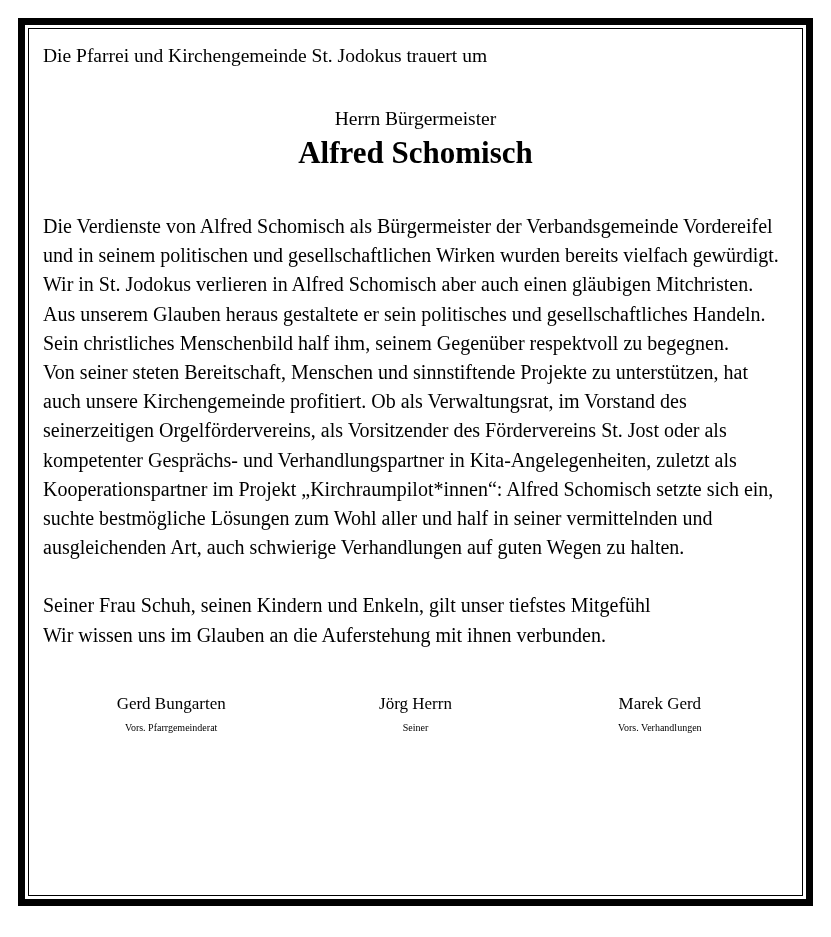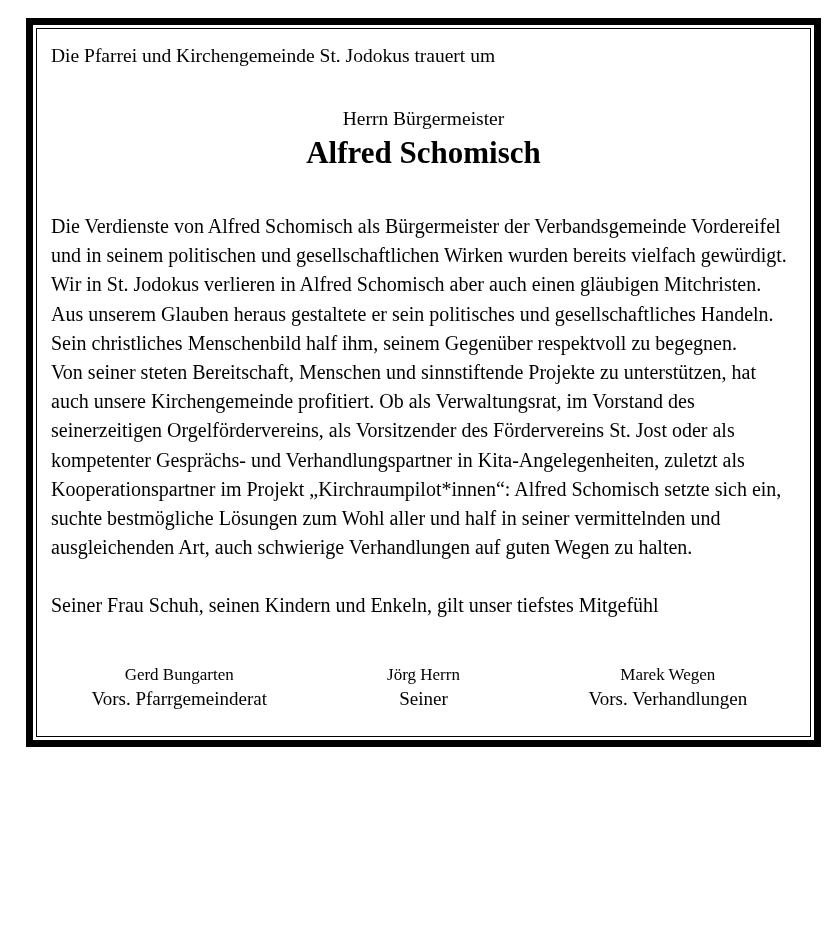--- a/index.html
+++ b/index.html
@@ -14,25 +14,24 @@
     color: #000000;
     overflow: hidden;
   }
 
   
   .notice-frame {
     position: absolute;
     left: 18px;
     top: 18px;
     width: 795px;
-    height: 729px;
+    height: 888px;
     box-sizing: border-box;
     border: 7px solid #000000;
     background: #ffffff;
-    margin-left: 8px;
   }
   
   .notice-inner {
     position: absolute;
     left: 3px;
     top: 3px;
     right: 3px;
     bottom: 3px;
     box-sizing: border-box;
     border: 1px solid #000000;
@@ -89,21 +88,21 @@
   }
   .signature-col {
     flex: 1 1 0;
     text-align: center;
   }
   .signature-name {
     font-size: 17px;
     line-height: 27px;
   }
   .signature-title {
-    font-size: 19px;
+    font-size: 10px;
     line-height: 20px;
     margin-top: 1px;
   }
 </style>
 </head>
 <body>
 
 <div class="notice-frame">
   <div class="notice-inner">
     <div class="notice-content">
@@ -116,32 +115,33 @@
       </div>
 
       <div class="body-block">
         <div class="body-par">Die Verdienste von Alfred Schomisch als Bürgermeister der Verbandsgemeinde Vordereifel und in seinem politischen und gesellschaftlichen Wirken wurden bereits vielfach gewürdigt.</div>
         <div class="body-par">Wir in St. Jodokus verlieren in Alfred Schomisch aber auch einen gläubigen Mitchristen. Aus unserem Glauben heraus gestaltete er sein politisches und gesellschaftliches Handeln. Sein christliches Menschenbild half ihm, seinem Gegenüber respektvoll zu begegnen.</div>
         <div class="body-par">Von seiner steten Bereitschaft, Menschen und sinnstiftende Projekte zu unterstützen, hat auch unsere Kirchengemeinde profitiert. Ob als Verwaltungsrat, im Vorstand des seinerzeitigen Orgelfördervereins, als Vorsitzender des Fördervereins St. Jost oder als kompetenter Gesprächs- und Verhandlungspartner in Kita-Angelegenheiten, zuletzt als Kooperationspartner im Projekt „Kirchraumpilot*innen“: Alfred Schomisch setzte sich ein, suchte bestmögliche Lösungen zum Wohl aller und half in seiner vermittelnden und ausgleichenden Art, auch schwierige Verhandlungen auf guten Wegen zu halten.</div>
 
         <div class="par-gap"></div>
 
         <div class="body-par">Seiner Frau Schuh, seinen Kindern und Enkeln, gilt unser tiefstes Mitgefühl</div>
+        <div class="body-par">Wir wissen uns im Glauben an die Auferstehung mit ihnen verbunden.</div>
       </div>
 
       <div class="signature-row">
         <div class="signature-col">
           <div class="signature-name">Gerd Bungarten</div>
           <div class="signature-title">Vors. Pfarrgemeinderat</div>
         </div>
         <div class="signature-col">
           <div class="signature-name">Jörg Herrn</div>
           <div class="signature-title">Seiner</div>
         </div>
         <div class="signature-col">
-          <div class="signature-name">Marek Wegen</div>
+          <div class="signature-name">Marek Gerd</div>
           <div class="signature-title">Vors. Verhandlungen</div>
         </div>
       </div>
 
     </div>
   </div>
 </div>
 
 </body></html>

